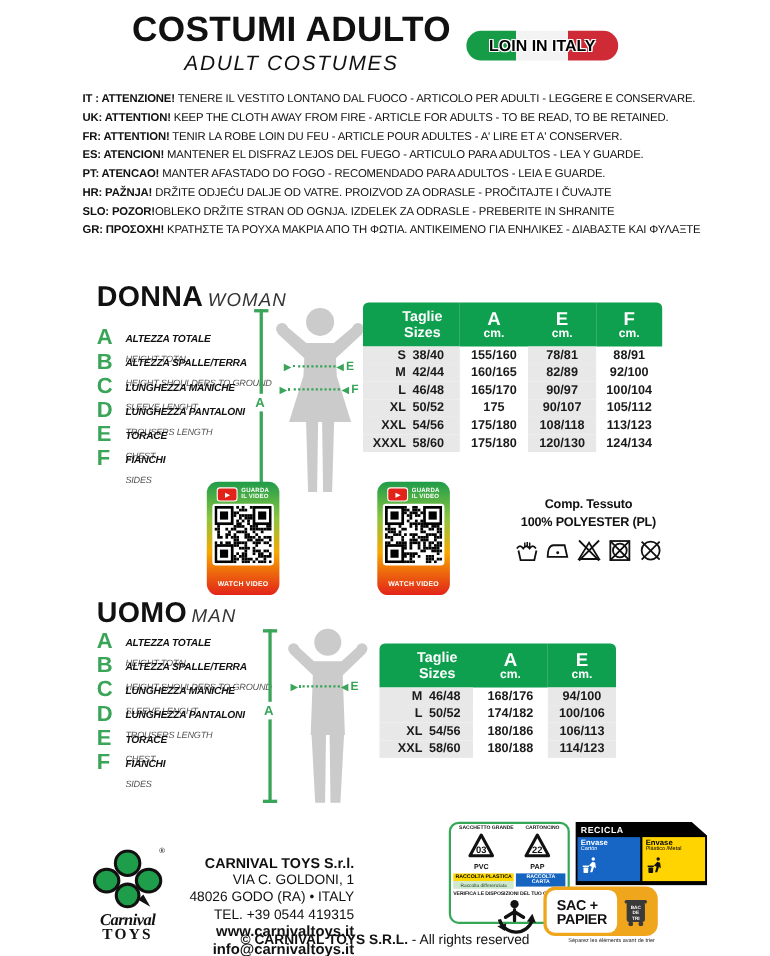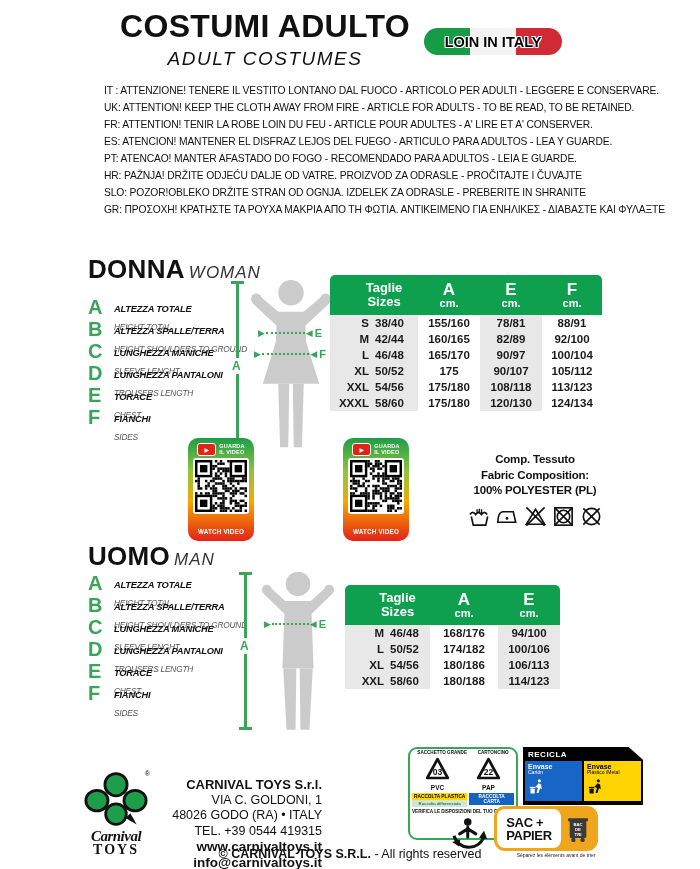--- a/index.html
+++ b/index.html
@@ -10,21 +10,21 @@
   .hdr{position:absolute;left:115px;top:8px;width:300px;text-align:center;}
   .hdr .t{font-size:32px;font-weight:800;letter-spacing:.3px;}
   .hdr .s{font-size:19px;font-style:italic;font-weight:500;letter-spacing:1.5px;margin-top:3px;}
   .badge{position:absolute;left:424px;top:28px;width:138px;height:27px;border-radius:14px;
          background:linear-gradient(90deg,#169b46 0 33%,#f3f3f3 33% 67%,#ce2b37 67% 100%);
          display:flex;align-items:center;justify-content:center;font-weight:800;font-size:14.5px;color:#000;
          text-shadow:-1px -1px 0 #fff,1px -1px 0 #fff,-1px 1px 0 #fff,1px 1px 0 #fff;}
 
   
   .warn{position:absolute;left:75px;top:82px;font-size:10.3px;letter-spacing:-.15px;line-height:17px;white-space:nowrap;}
-  .warn b{font-weight:400;margin-left:29px;}
+  .warn b{font-weight:700;}
 
   
   .sect{position:absolute;font-size:26px;font-weight:800;letter-spacing:.3px;}
   .sect .sub{font-size:17px;font-weight:400;font-style:italic;color:#333;letter-spacing:1px;margin-left:4px;}
 
   
   .mlist{position:absolute;width:160px;}
   .mrow{display:flex;align-items:flex-start;height:22px;}
   .mletter{width:26px;font-size:20px;font-weight:800;color:#3aa558;line-height:19px;}
   .mlbl .l1{font-size:9.3px;font-weight:800;font-style:italic;letter-spacing:-.2px;line-height:10px;}
@@ -607,21 +607,20 @@
             <rect fill="#fff" x="3" y="45" width="15" height="15"></rect>
             <rect x="6" y="48" width="9" height="9"></rect>
           </g>
         </svg>
       </div>
     <div class="qr-bot">WATCH VIDEO</div>
   </div>
 
   <div class="fab">
     <div class="fl">Comp. Tessuto</div>
-    <div class="fl">Fabric Composition:</div>
     <div class="fl">100% POLYESTER (PL)</div>
     <div class="care">
       <svg viewBox="0 0 26 26" fill="none" stroke="#111" stroke-width="1.7">
         <path d="M3 11 c2-3 4-3 6 0 c2-3 4-3 6 0 c2-3 4-3 6 0"></path>
           <path d="M4.5 13 L6.5 22 H19.5 L21.5 13"></path>
         <path d="M10.5 10 V5.5 M12.8 10 V5 M15.1 10 V5.5" stroke-width="1.4"></path>
       </svg>
       <svg viewBox="0 0 26 26" fill="none" stroke="#111" stroke-width="1.7">
         <path d="M8.5 8 H19 L21.5 19 H3 C3 13 4.5 8 8.5 8 Z"></path>
           <circle cx="12.5" cy="15" r="1.4" fill="#111" stroke="none"></circle>

